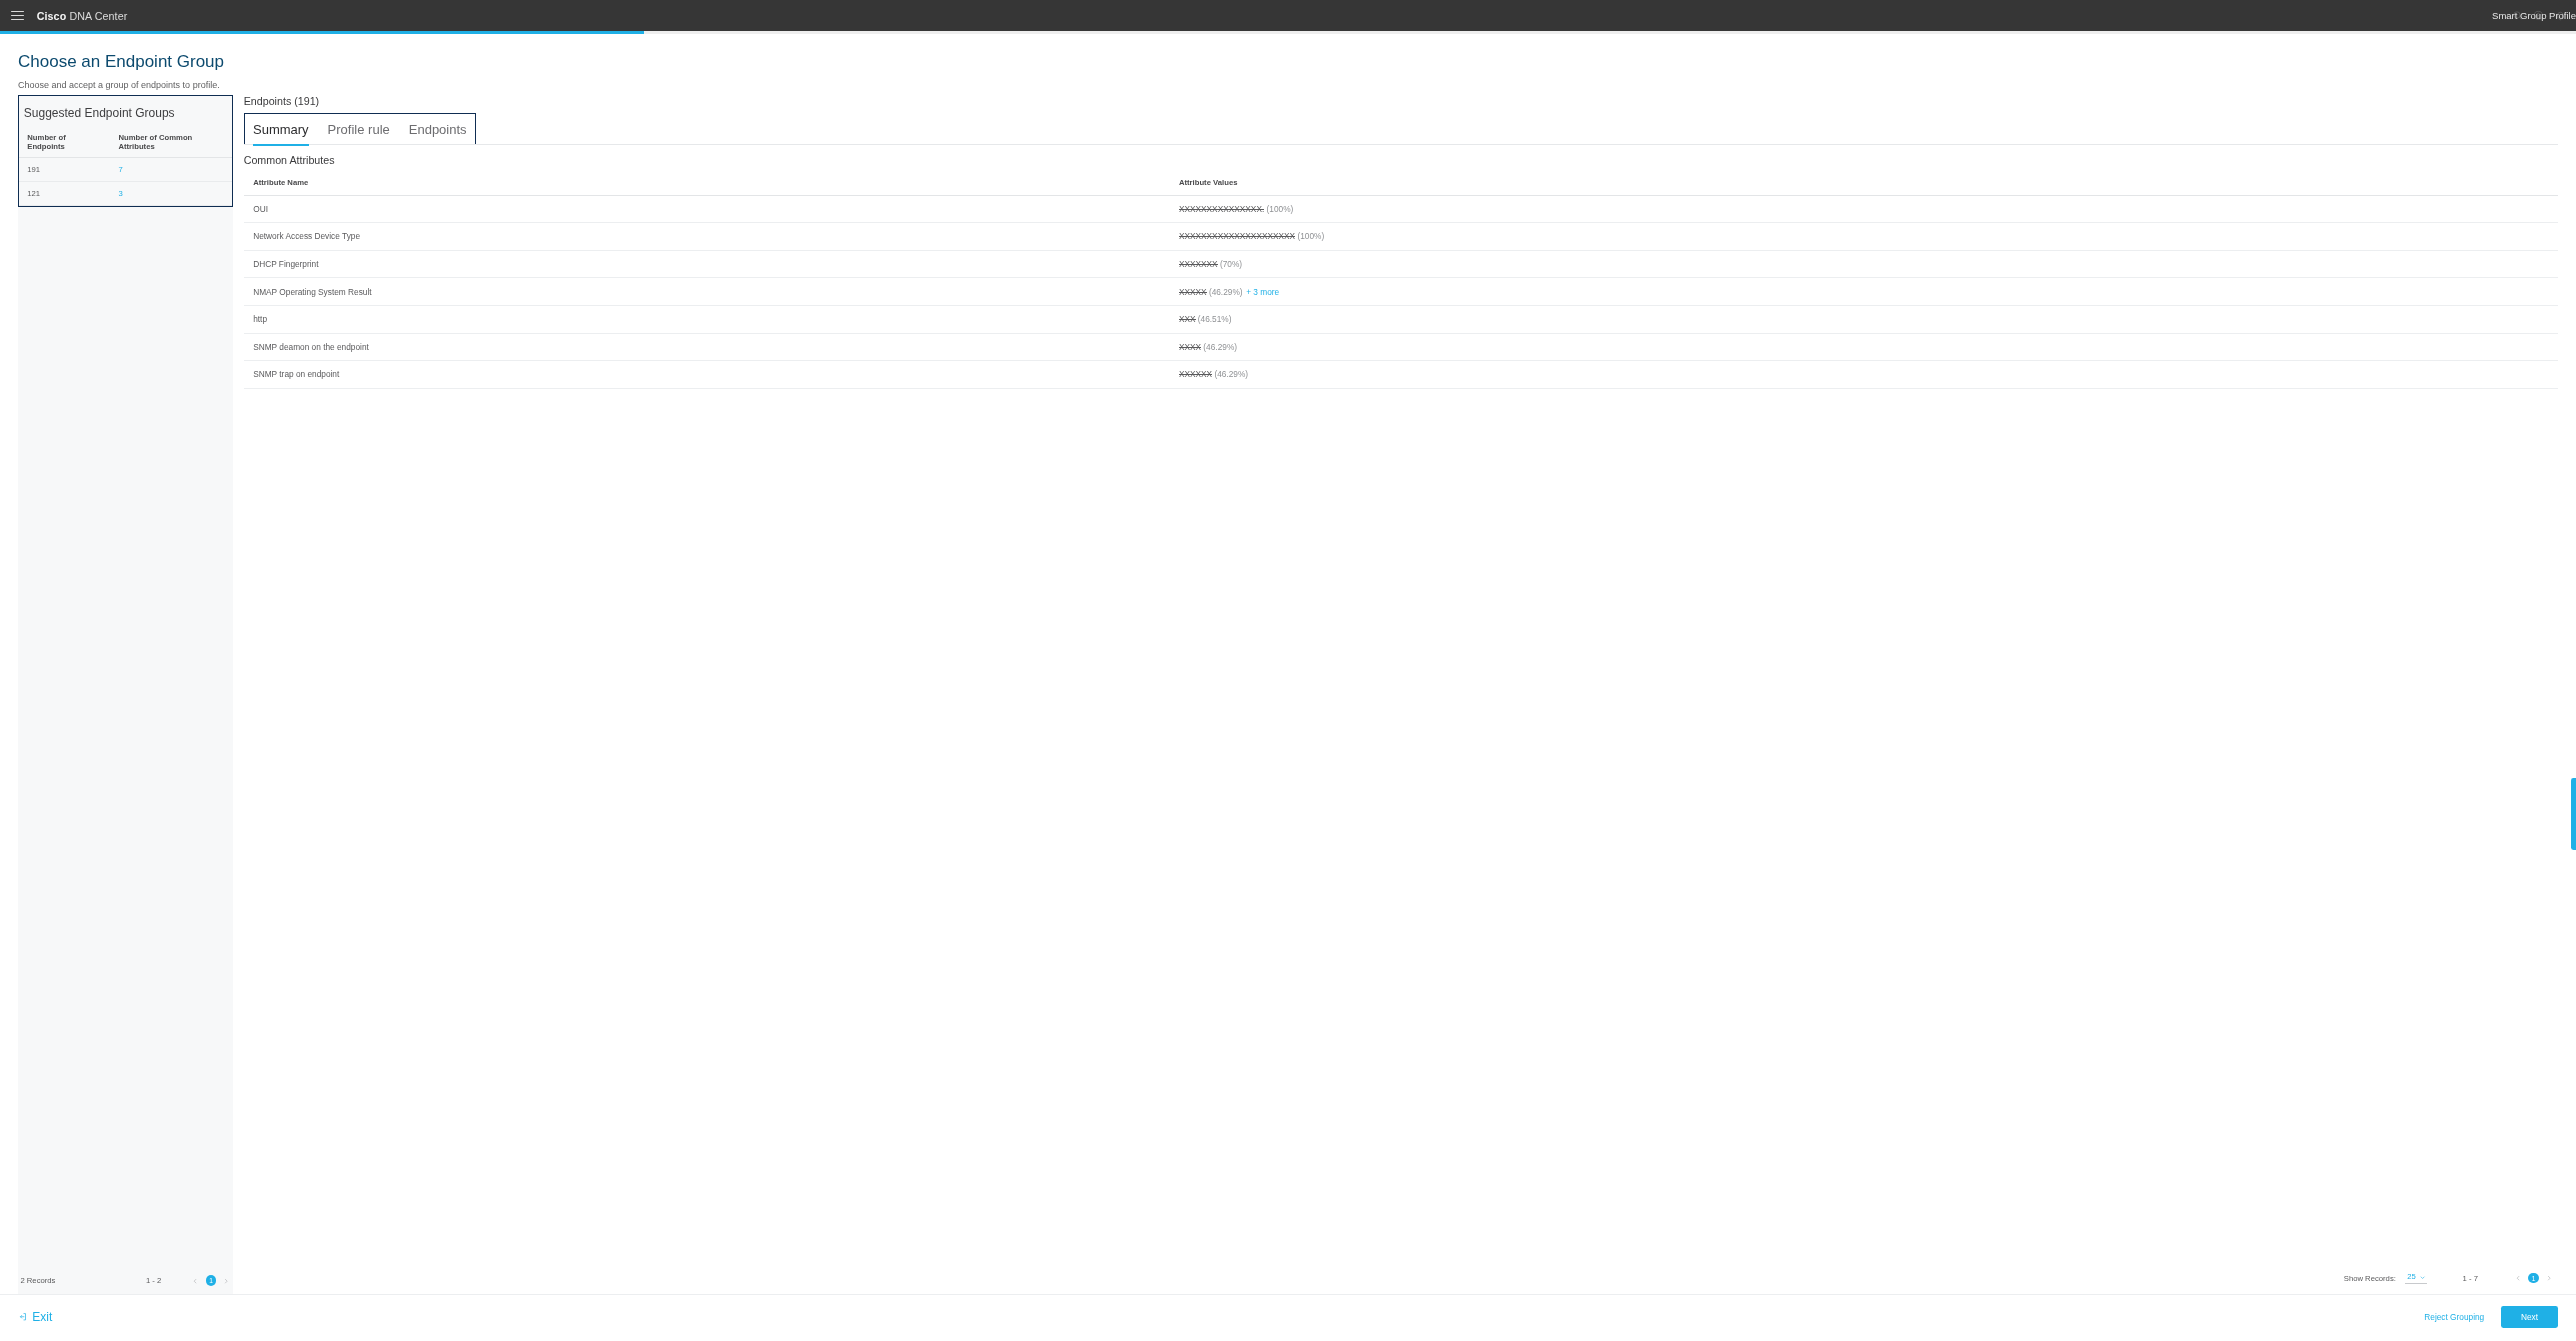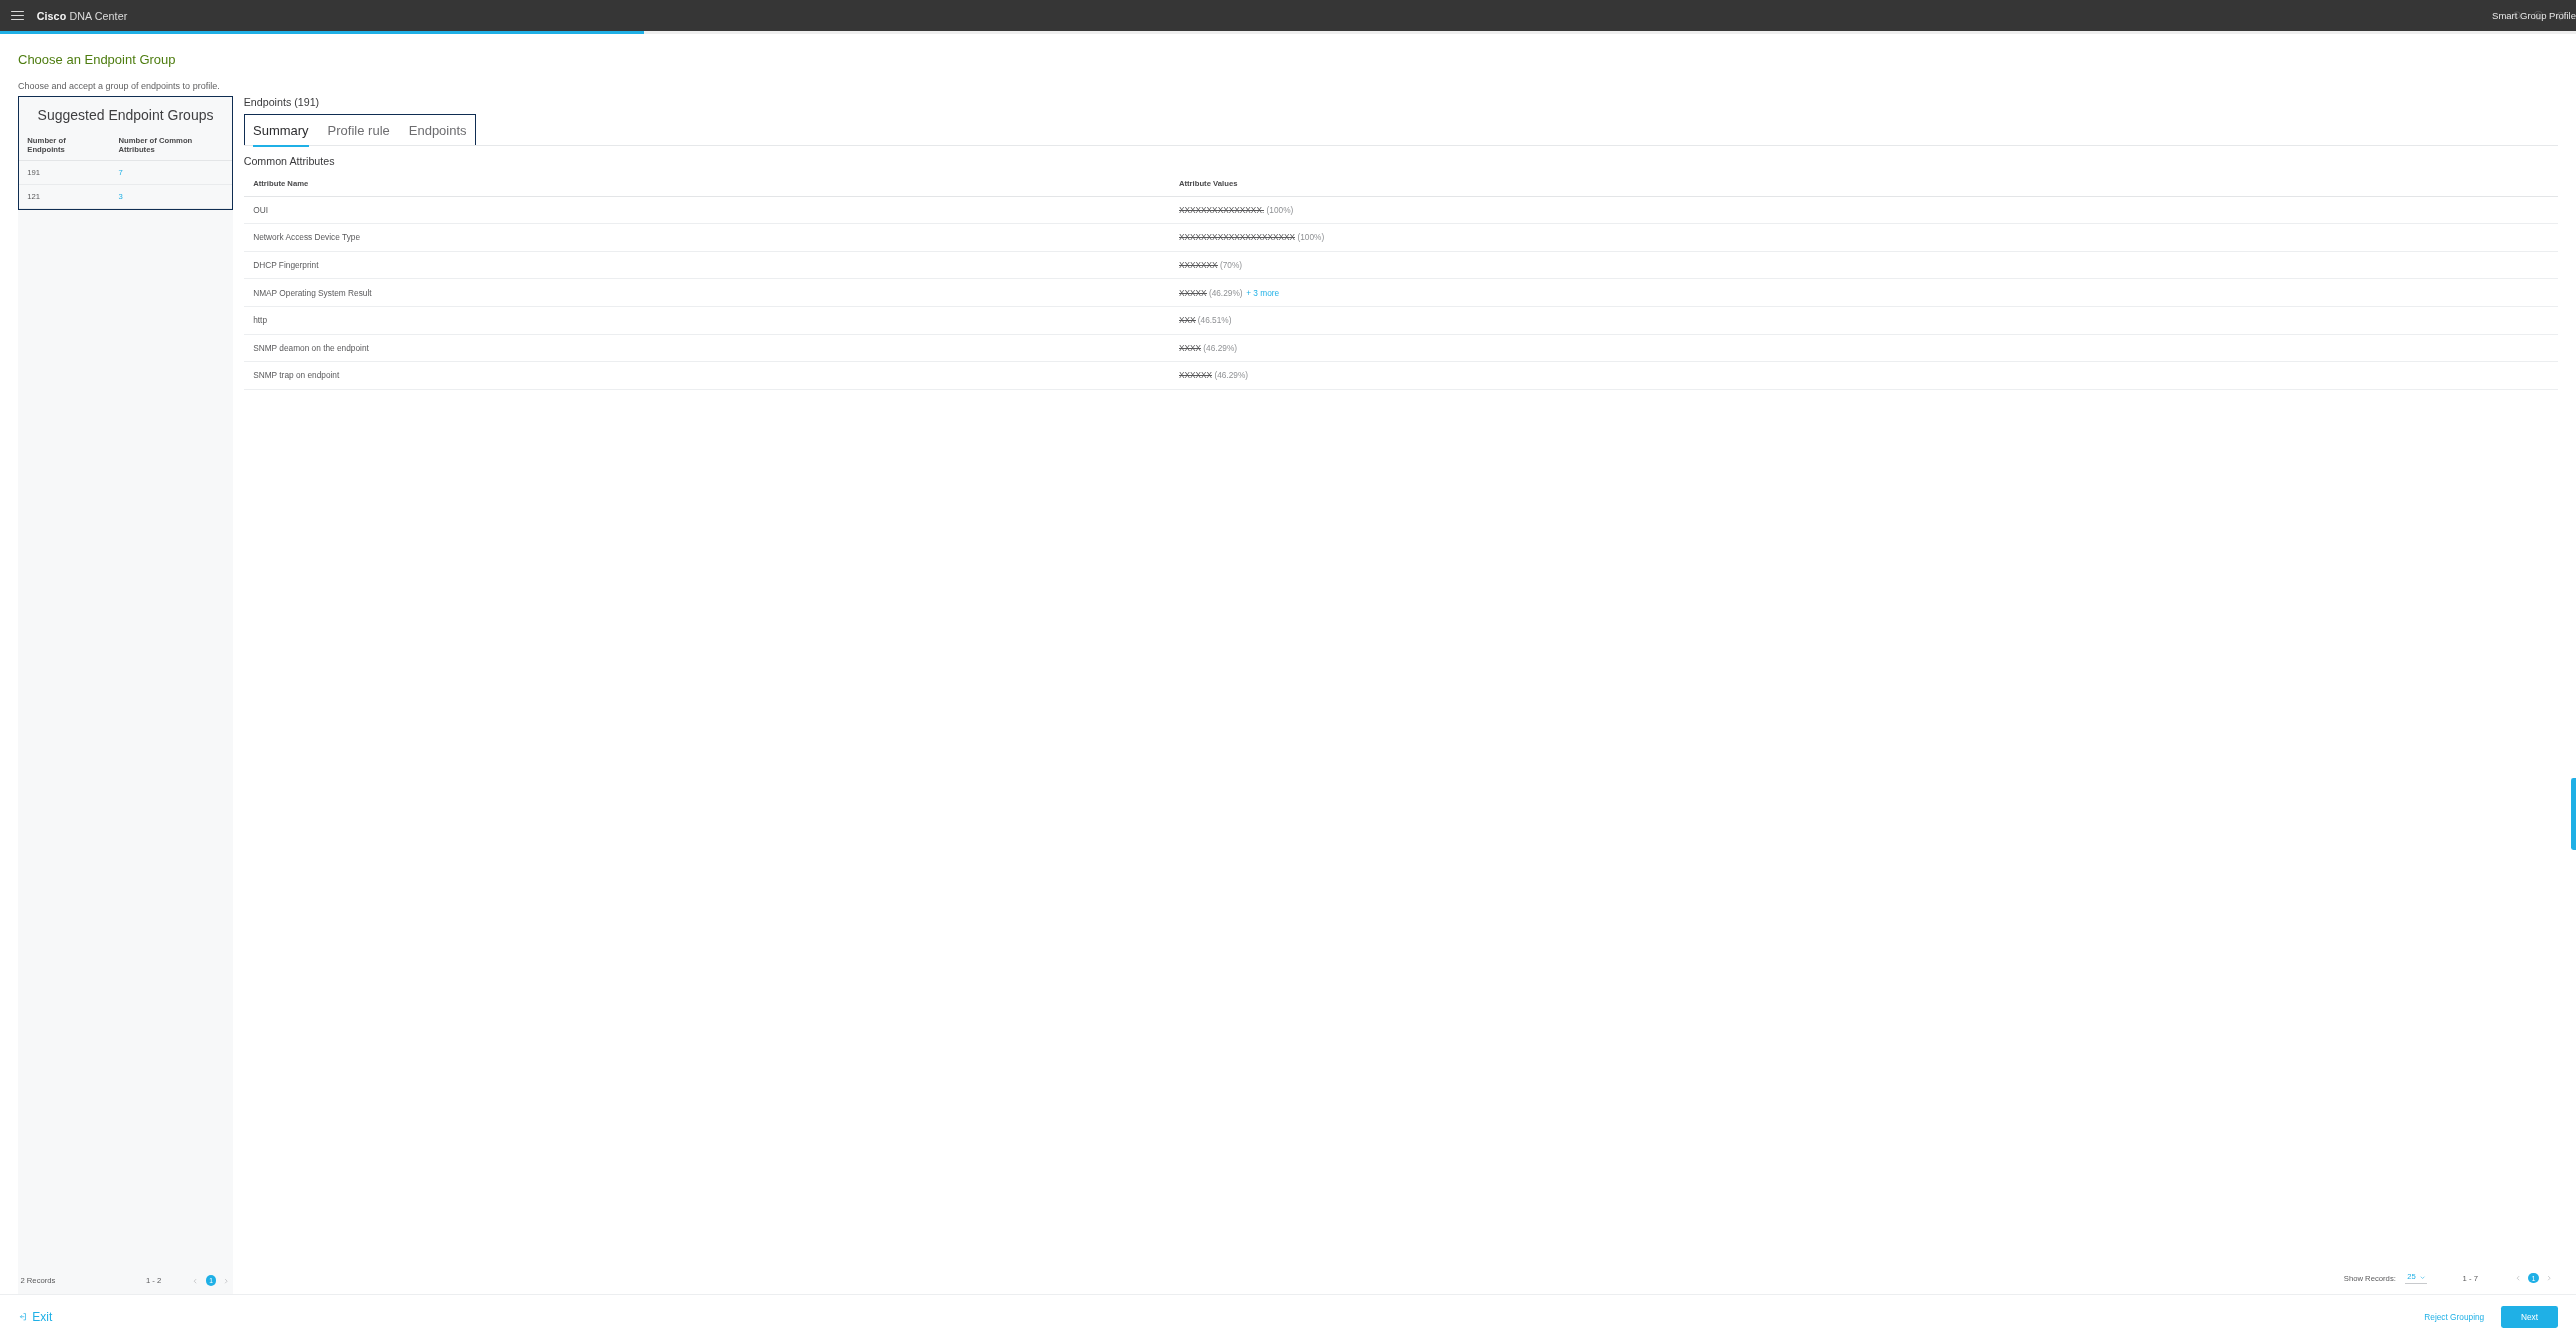--- a/index.html
+++ b/index.html
@@ -16,29 +16,29 @@
   .topbar-center{ position:absolute; left:0; right:0; text-align:right; font-size:9.5px; color:#e8e8e8; pointer-events:none;}
   .topbar-icons{ margin-left:auto; display:flex; gap:10.7px; opacity:0.35;}
   .topbar-icons svg{ width:10.7px; height:10.7px; stroke:#bdbdbd; fill:none; stroke-width:1.5;}
 
   
   .progress-track{ height:3px; background:#eee; position:relative;}
   .progress-fill{ position:absolute; left:0; top:0; bottom:0; width:25%; background:#1fb0e6;}
 
   
   .page{ flex:1; padding:18px 18px 0 18px; display:flex; flex-direction:column; min-height:0;}
-  .page-title{ font-size:13px; font-weight:400; color:#4d7c0f; margin-bottom:14px;}
+  .page-title{ font-size:17px; font-weight:400; color:#0c4a6e; margin-bottom:8px;}
   .page-sub{ font-size:9px; color:#5f5f60; margin-bottom:5px;}
 
   .columns{ flex:1; display:flex; gap:10.7px; min-height:0;}
 
   
   .left{ width:215px; display:flex; flex-direction:column;}
   .left-box{ border:1.8px solid #0f2d52; background:#f7f8f9; flex:0 0 auto;}
-  .left-box-title{ text-align:center; font-size:14px; padding:9.5px 4.8px 7.2px; color:#3e3e40;}
+  .left-box-title{ text-align:left; font-size:12px; padding:9.5px 4.8px 7.2px; color:#3e3e40;}
   .lg-table{ width:100%; border-collapse:collapse; font-size:7.7px;}
   .lg-table th{ text-align:left; font-weight:600; color:#4a4a4c; padding:6px 8.3px; border-bottom:0.6px solid #e3e5e7;}
   .lg-table td{ padding:7.2px 8.3px; border-bottom:0.6px solid #e9ebed; color:#5a5a5c;}
   .lg-table td.link{ color:#1fb0e6; cursor:pointer;}
   .left-footer{ margin-top:auto; padding:8.3px 2.4px 8.3px 2.4px; display:flex; align-items:center; font-size:7.7px; color:#5a5a5c; background:#f7f8f9;}
   .left .spacer{ flex:1; background:#f7f8f9;}
   .pag{ margin-left:auto; display:flex; align-items:center; gap:6px;}
   .pag .range{ margin-right:24px;}
   .circle{ width:10.7px; height:10.7px; border-radius:50%; background:#1fb0e6; color:#fff; font-size:6.6px; display:flex; align-items:center; justify-content:center;}
   .chev{ width:8.3px; height:8.3px; stroke:#b5b7ba; fill:none; stroke-width:2;}

